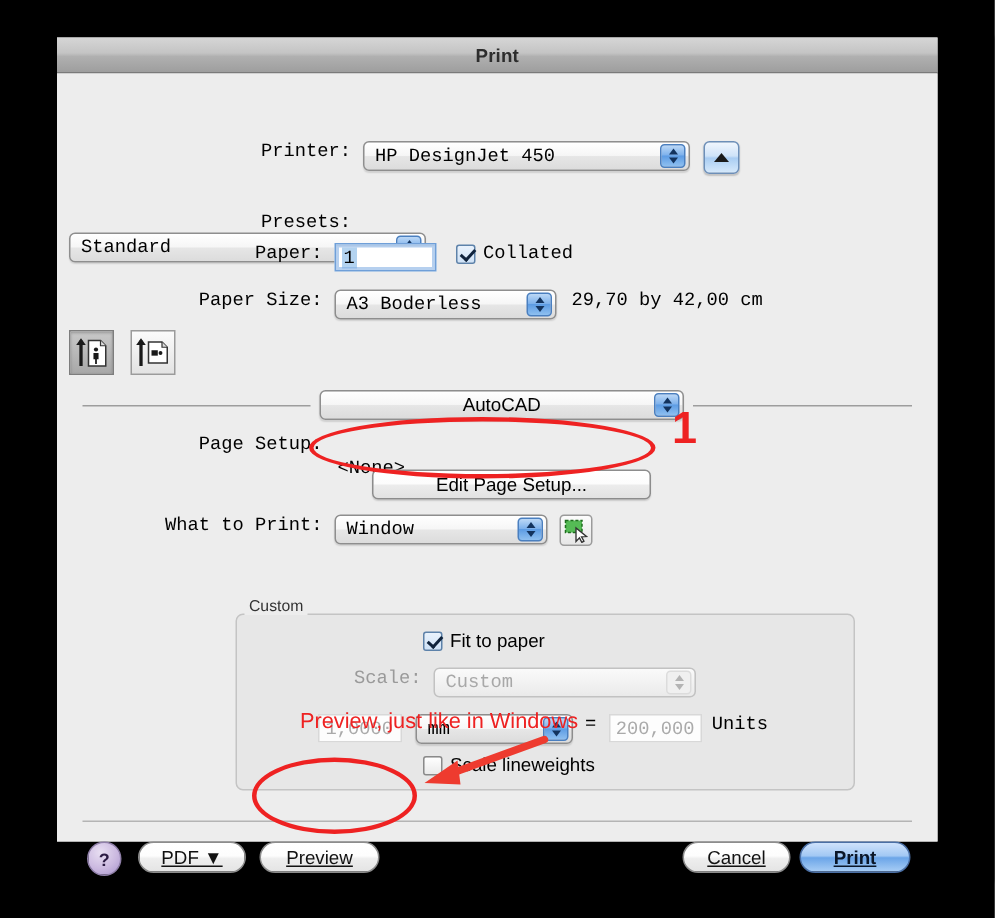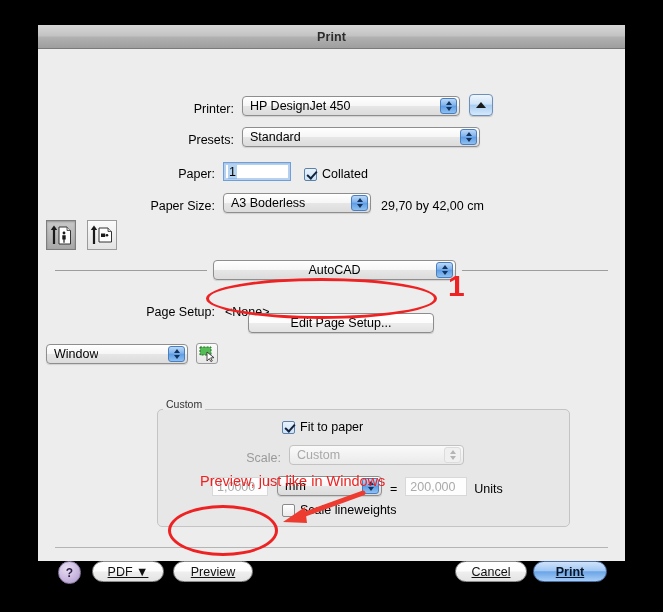--- a/index.html
+++ b/index.html
@@ -56,21 +56,22 @@
   #body {
     position: relative;
     height: 512px;
     background: #ededed;
   }
 
   
   .row {
     position: absolute;
     display: flex;
-    align-items: flex-end;
+    align-items: flex-start;
+    font-family: Liberation Mono, monospace;
   }
   .lbl {
     font-size: 12.5px;
     color: #000;
     text-align: right;
     white-space: nowrap;
   }
   .lbl.dim { color: #9a9a9a; }
 
   
@@ -338,21 +339,21 @@
           <span class="parrows">
             <span class="tri-up"></span>
               <span class="tri-dn"></span>
           </span>
         </div>
         <div class="disclosure" style="margin-left:9px;">
           <span class="tri"></span>
         </div>
       </div>
 
-      <div class="row" style="left:0; top:78px; width:100%;">
+      <div class="row" style="left:0; top:92px; width:100%;flex-direction:column;">
         <span class="lbl" style="width:196px;">Presets:</span>
         <div class="popup" style="width:238px; margin-left:8px;">
           <span class="ptext">Standard</span>
           <span class="parrows">
             <span class="tri-up"></span>
               <span class="tri-dn"></span>
           </span>
         </div>
       </div>
 
@@ -415,20 +416,21 @@
       <div class="row" style="left:0; top:240px; width:100%;">
         <span class="lbl" style="width:177px;">Page Setup:</span>
         <span class="lbl" style="margin-left:10px; text-align:left;margin-top:16px;">&lt;None&gt;</span>
       </div>
 
       <div class="pbtn" style="position:absolute; left:210px; top:264px; width:186px;">
         <span>Edit Page Setup...</span>
       </div>
 
       <div class="row" style="left:0; top:294px; width:100%;">
+        <span class="lbl" style="width:177px;">What to Print:</span>
         <div class="popup" style="width:142px; margin-left:8px;">
           <span class="ptext">Window</span>
           <span class="parrows">
             <span class="tri-up"></span>
               <span class="tri-dn"></span>
           </span>
         </div>
         <div class="smallbtn" style="margin-left:8px;">
           <svg width="17" height="16" viewBox="0 0 17 16">
             <rect x="1" y="1" width="11" height="8" fill="#55bb55" stroke="#1f6e1f" stroke-width="1" stroke-dasharray="2 1.3"></rect>

